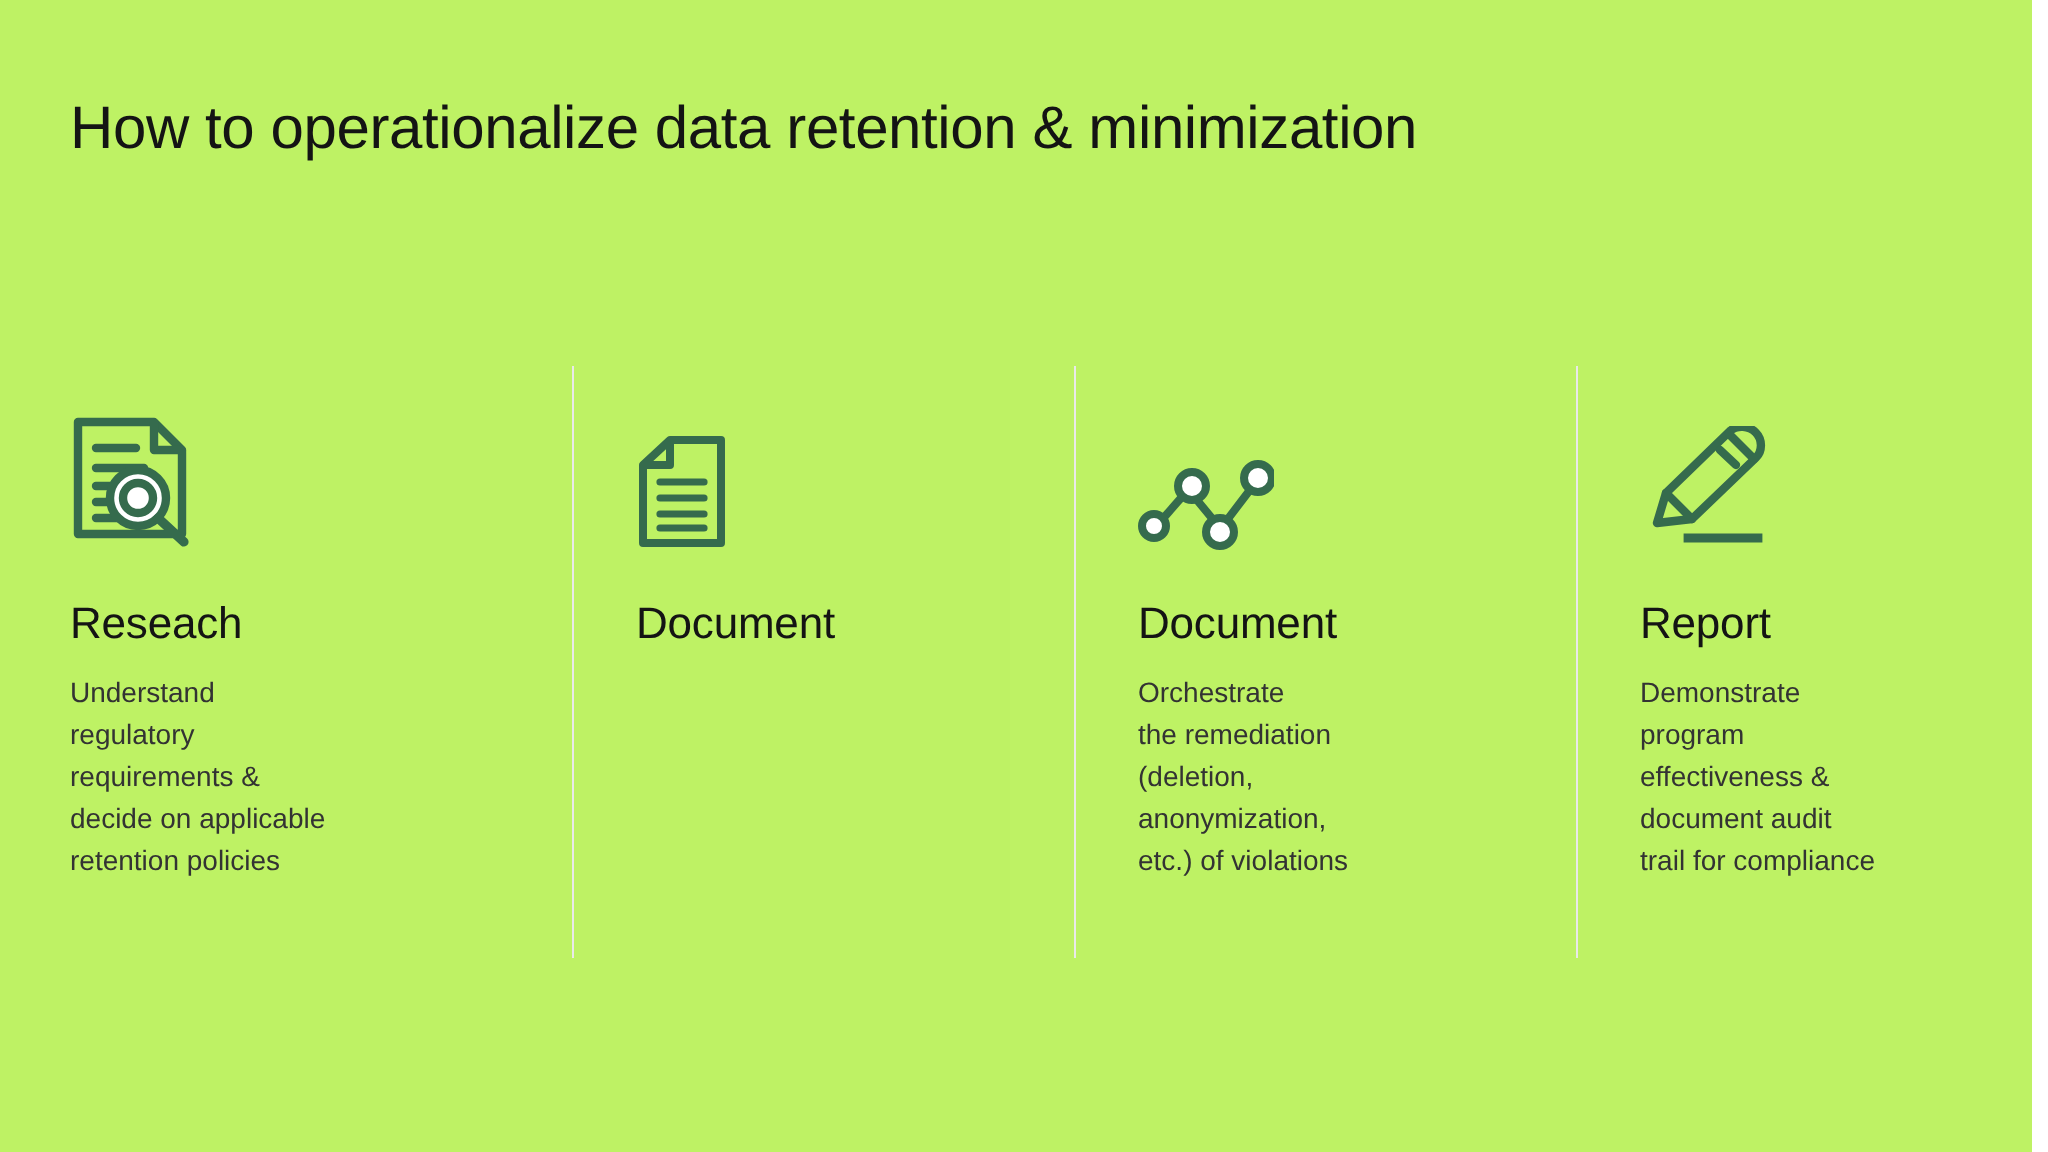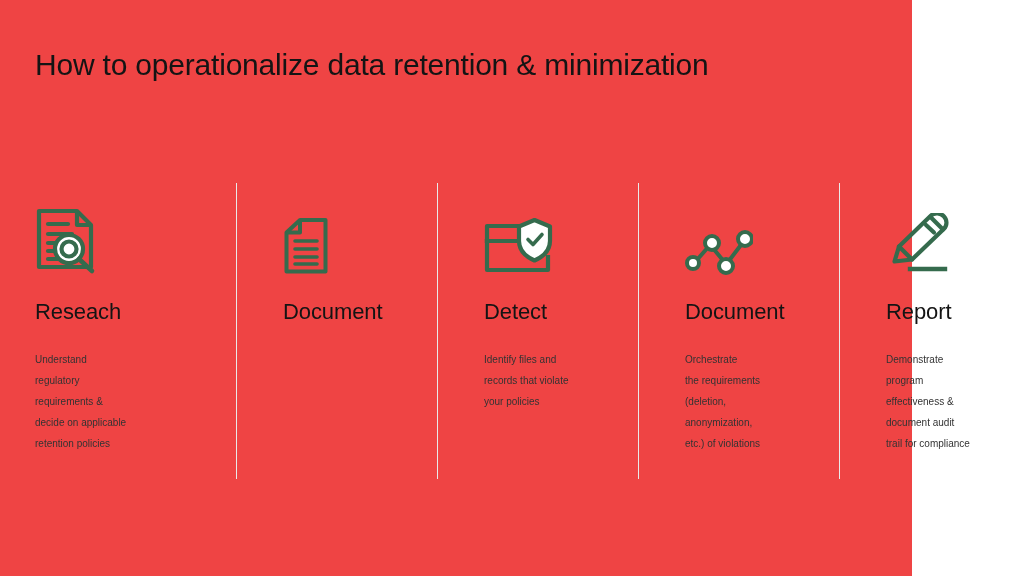--- a/index.html
+++ b/index.html
@@ -8,23 +8,23 @@
   }
   body {
     width: 1024px;
     height: 576px;
     background: #ffffff;
     font-family: "Liberation Sans", sans-serif;
     overflow: hidden;
   }
   .slide {
     position: relative;
-    width: 912px;
+    width: 1016px;
     height: 576px;
-    background: #ef4444;
+    background: #bef264;
   }
   .slide-title {
     position: absolute;
     left: 35px;
     top: 48px;
     font-size: 30px;
     font-weight: 400;
     color: #141414;
     letter-spacing: -0.2px;
     white-space: nowrap;
@@ -39,21 +39,21 @@
     justify-content: space-between;
   }
   .col {
     position: relative;
     width: 201px;
     flex: 0 0 201px;
     padding-right: 10px;
     box-sizing: border-box;
   }
   .col + .col {
-    padding-left: 47px;
+    padding-left: 32px;
     width: 201px;
     flex: 0 0 201px;
   }
   .col-divider {
     position: absolute;
     left: 0;
     top: 0;
     width: 1px;
     height: 296px;
     background: #e9e9e9;
@@ -70,22 +70,22 @@
   }
   .col-heading {
     margin-top: 24px;
     font-size: 22px;
     font-weight: 400;
     color: #141414;
     line-height: 26px;
     letter-spacing: -0.1px;
   }
   .col-body {
-    margin-top: 24px;
-    font-size: 10px;
+    margin-top: 11px;
+    font-size: 14px;
     font-weight: 400;
     color: #333333;
     line-height: 21px;
     white-space: pre-line;
   }
 </style>
 </head>
 <body>
 
 <div class="slide">
@@ -125,53 +125,37 @@
           <path d="M17 3 V15.5 H3.5" stroke="#356b4d" stroke-width="4" stroke-linejoin="round" fill="none"></path>
           <line x1="12" y1="24" x2="34" y2="24" stroke="#356b4d" stroke-width="3.6" stroke-linecap="round"></line>
           <line x1="12" y1="32" x2="34" y2="32" stroke="#356b4d" stroke-width="3.6" stroke-linecap="round"></line>
           <line x1="12" y1="40" x2="34" y2="40" stroke="#356b4d" stroke-width="3.6" stroke-linecap="round"></line>
           <line x1="12" y1="47" x2="34" y2="47" stroke="#356b4d" stroke-width="3.6" stroke-linecap="round"></line>
         </svg>
       </div>
       <div class="col-heading">Document</div>
     </div>
 
-    <div class="col">
-      <div class="col-divider"></div>
-      <div class="icon-wrap">
-        <svg width="70" height="58" viewBox="0 0 70 58" fill="none">
-          <path d="M3 24 V53 H64 V40" stroke="#356b4d" stroke-width="4.2" stroke-linejoin="round" stroke-linecap="square" fill="none"></path>
-          <path d="M3 24 V9 H37" stroke="#356b4d" stroke-width="4.2" stroke-linejoin="round" stroke-linecap="square" fill="none"></path>
-          <line x1="3" y1="24" x2="34" y2="24" stroke="#356b4d" stroke-width="4.2" stroke-linecap="square"></line>
-          <path d="M50.5 3 L66 9.5 V24 C66 33.5 58.5 40 50.5 43.5 C42.5 40 35 33.5 35 24 V9.5 Z" stroke="#356b4d" stroke-width="4.2" stroke-linejoin="round" fill="#ffffff"></path>
-          <path d="M44 22.5 L49 27.5 L58 17.5" stroke="#356b4d" stroke-width="3.6" stroke-linecap="round" stroke-linejoin="round" fill="none"></path>
-        </svg>
-      </div>
-      <div class="col-heading">Detect</div>
-      <div class="col-body">Identify files and
-records that violate
-your policies</div>
-    </div>
 
     <div class="col">
       <div class="col-divider"></div>
       <div class="icon-wrap">
         <svg width="68" height="46" viewBox="0 0 68 46" fill="none">
           <line x1="11" y1="32" x2="25" y2="16" stroke="#356b4d" stroke-width="4" stroke-linecap="round"></line>
           <line x1="27" y1="18" x2="41" y2="35" stroke="#356b4d" stroke-width="4" stroke-linecap="round"></line>
           <line x1="43" y1="33" x2="59" y2="12" stroke="#356b4d" stroke-width="4" stroke-linecap="round"></line>
           <circle cx="8" cy="34" r="6" stroke="#356b4d" stroke-width="4" fill="#ffffff"></circle>
           <circle cx="27" cy="14" r="7" stroke="#356b4d" stroke-width="4" fill="#ffffff"></circle>
           <circle cx="41" cy="37" r="7" stroke="#356b4d" stroke-width="4" fill="#ffffff"></circle>
           <circle cx="60" cy="10" r="7" stroke="#356b4d" stroke-width="4" fill="#ffffff"></circle>
         </svg>
       </div>
       <div class="col-heading">Document</div>
       <div class="col-body">Orchestrate
-the requirements
+the remediation
 (deletion,
 anonymization,
  etc.) of violations</div>
     </div>
 
     <div class="col">
       <div class="col-divider"></div>
       <div class="icon-wrap">
         <svg width="66" height="62" viewBox="0 0 66 62" fill="none">
           <path d="M8.5 48.5 L13 33.5 L45 2.5 C48.5 -0.6 54.5 -0.2 57.8 3.2 C61.2 6.6 61.4 12.4 58 15.8 L26 46.5 Z" stroke="#356b4d" stroke-width="4.2" stroke-linejoin="round" fill="none"></path>

